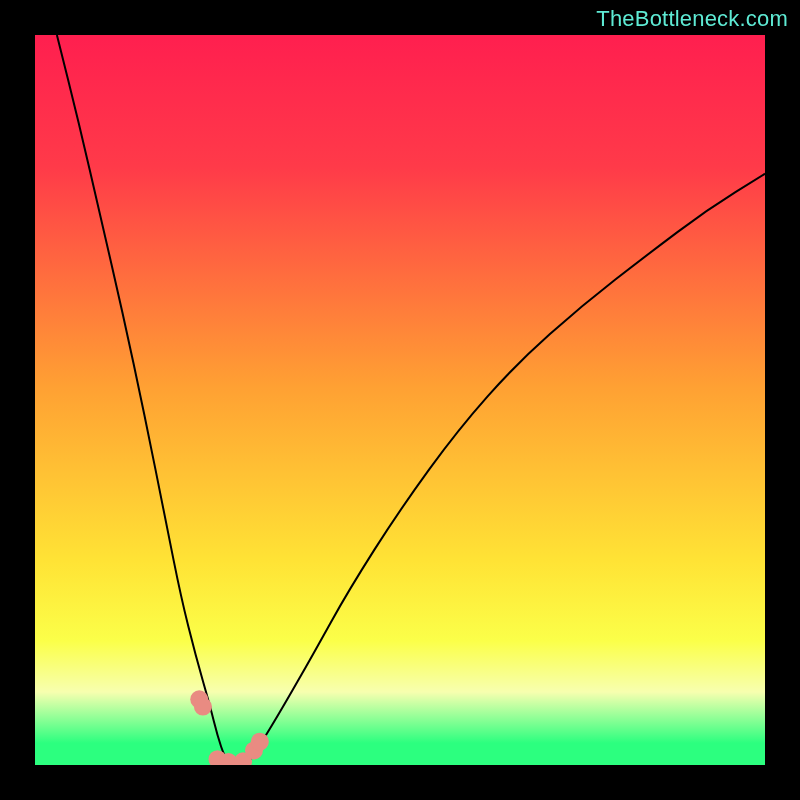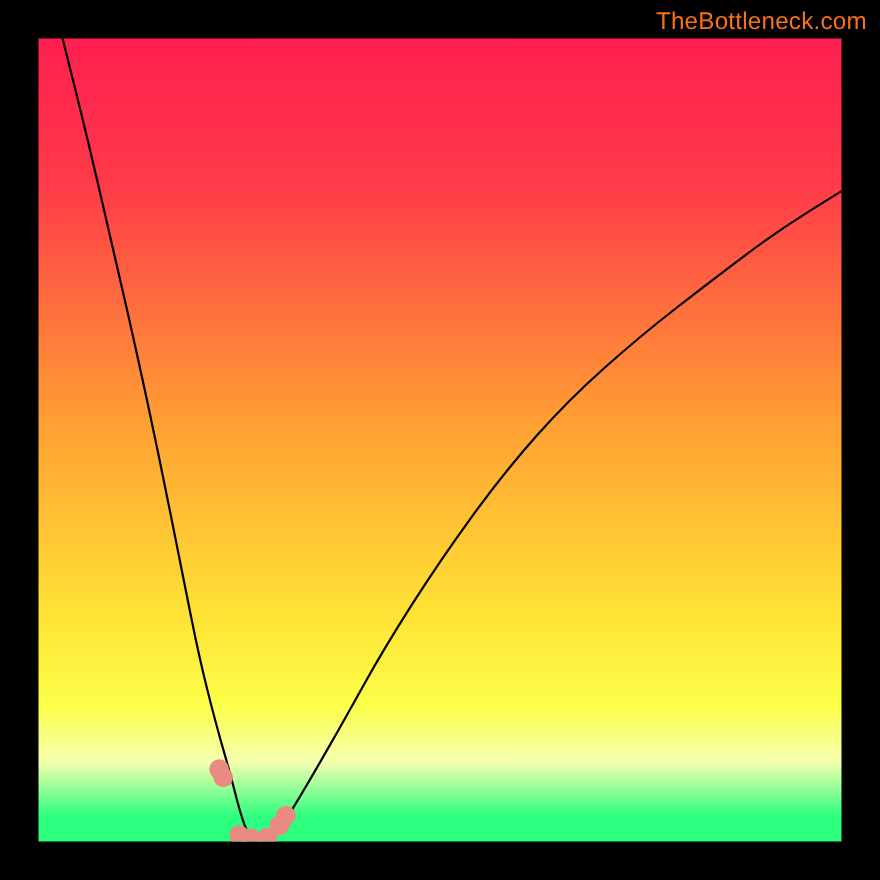--- a/index.html
+++ b/index.html
@@ -34,21 +34,21 @@
       var(--c-lemon) 83%,
       var(--c-pale) 90%,
       var(--c-green) 97%,
       var(--c-green) 100%
     );
   }
   .watermark {
     position: absolute;
     top: 6px;
     right: 12px;
-    color: #f97316;
+    color: #5eead4;
     font-size: 22px;
     font-weight: 500;
     letter-spacing: 0.2px;
     user-select: none;
   }
   svg.curves {
     position: absolute;
     left: 0;
     top: 0;
     width: 730px;

